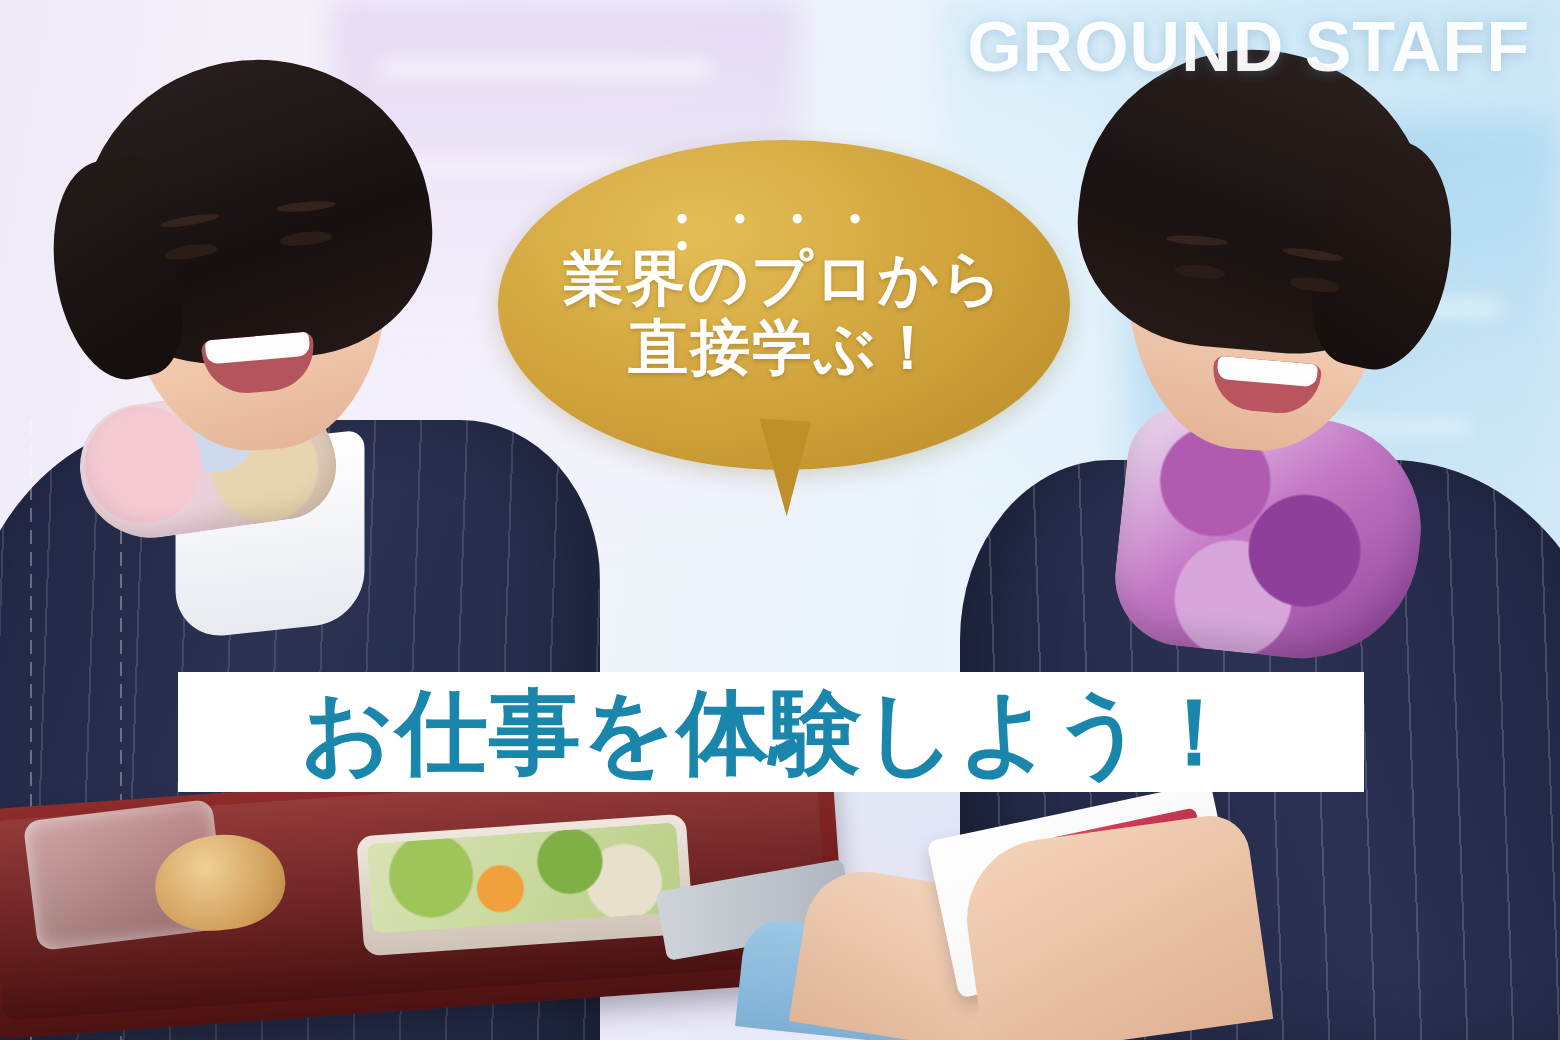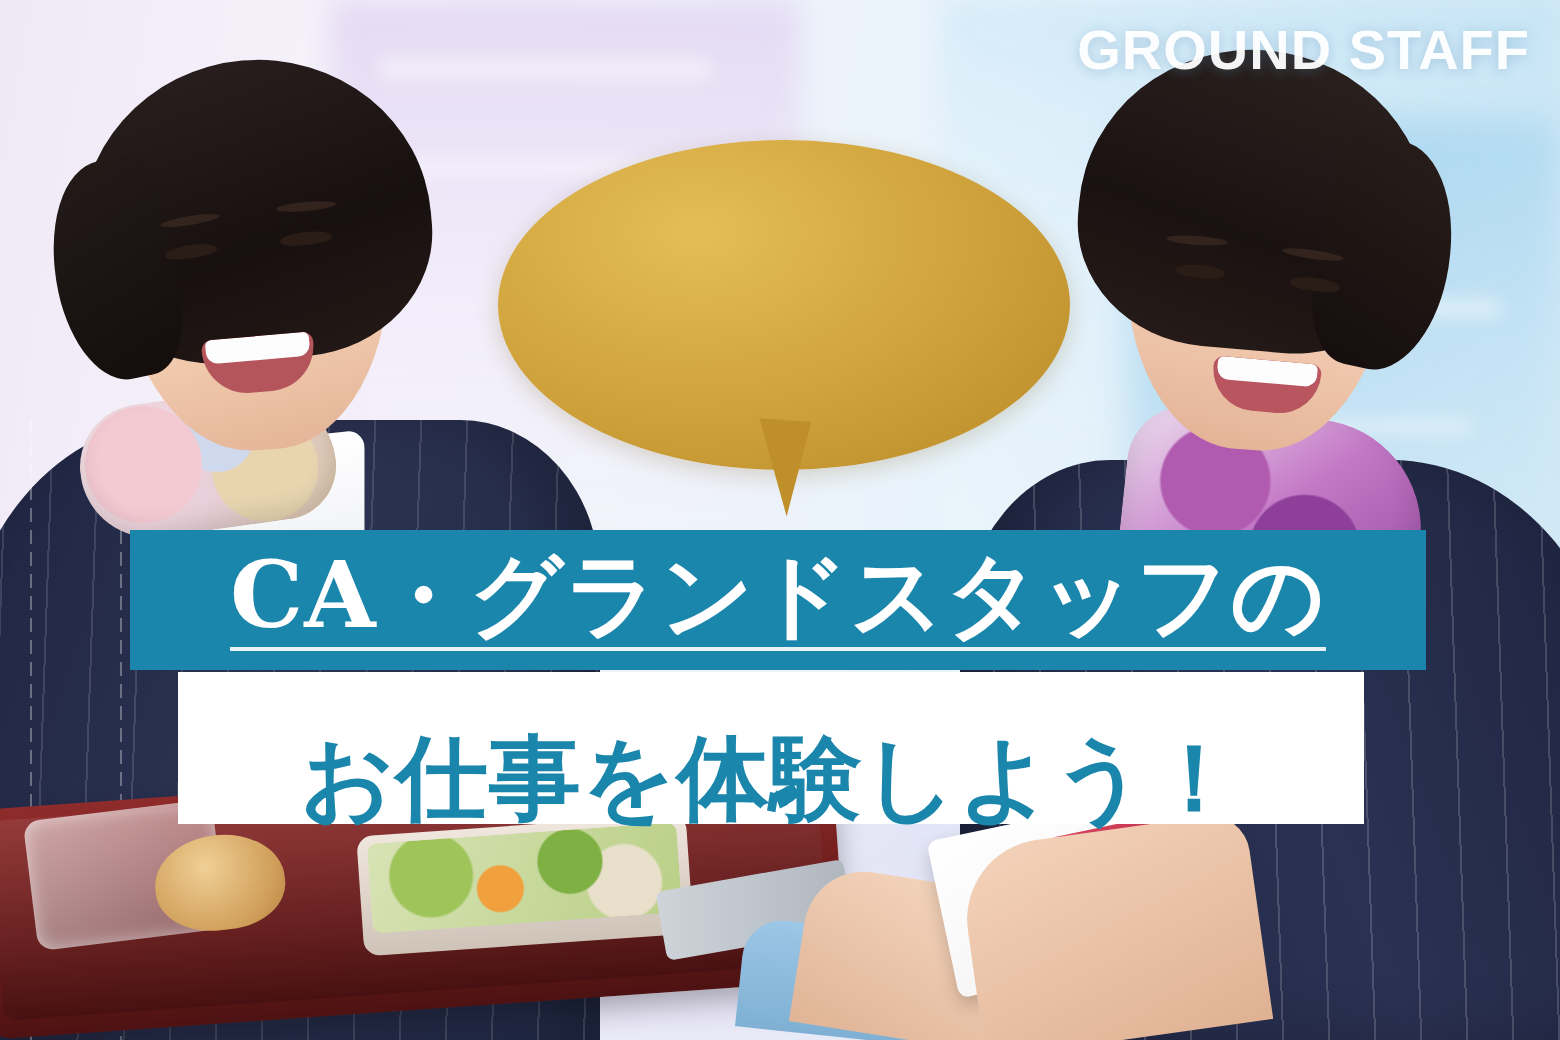--- a/index.html
+++ b/index.html
@@ -362,22 +362,22 @@
     left: 36px; top: 14px;
     font-size: 78px;
     font-weight: 700;
     color: rgba(255,255,255,.92);
     letter-spacing: 2px;
     text-shadow: 0 2px 10px rgba(120,100,160,.35);
     line-height: 1;
   }
   .label-gs {
     position: absolute;
-    right: 30px; top: 22px;
-    font-size: 56px;
+    right: 30px; top: 12px;
+    font-size: 70px;
     font-weight: 700;
     color: rgba(255,255,255,.95);
     letter-spacing: 1px;
     text-shadow: 0 2px 12px rgba(90,140,180,.35);
     line-height: 1;
   }
 
   
   .bubble {
     position: absolute;
@@ -446,24 +446,24 @@
     font-weight: 700;
     font-size: 92px;
     letter-spacing: 1px;
     line-height: 1;
     border-bottom: 4px solid rgba(255,255,255,.9);
     padding-bottom: 6px;
     white-space: nowrap;
   }
   .headline-2 {
     position: absolute;
-    left: 178px; top: 672px; width: 1186px; height: 152px;
+    left: 178px; top: 672px; width: 1186px; height: 120px;
     background: #ffffff;
     display: flex;
-    align-items: flex-end;
+    align-items: center;
     justify-content: center;
   }
   .headline-2 .txt {
     color: #1b86ab;
     font-family: "DejaVu Serif", "Liberation Serif", serif;
     font-weight: 700;
     font-size: 92px;
     letter-spacing: 1px;
     line-height: 1;
     white-space: nowrap;
@@ -528,21 +528,22 @@
 
   <div class="sleeve"></div>
   <div class="hand-b"></div>
   <div class="pass"></div>
   <div class="hand-a"></div>
 
   <div class="label-gs">GROUND STAFF</div>
 
   <div class="bubble"></div>
   <div class="bubble-tail"></div>
-
-  <div class="headline-1">
-    <span class="txt">CA・グランドスタッフの</span>
+  <div class="bubble-text">
+    <div class="bubble-line1">業界のプロから</div>
+    <div class="bubble-line2">直接学ぶ！</div>
   </div>
+
   <div class="headline-2">
     <span class="txt">お仕事を体験しよう！</span>
   </div>
 
 </div>
 
 </body></html>

